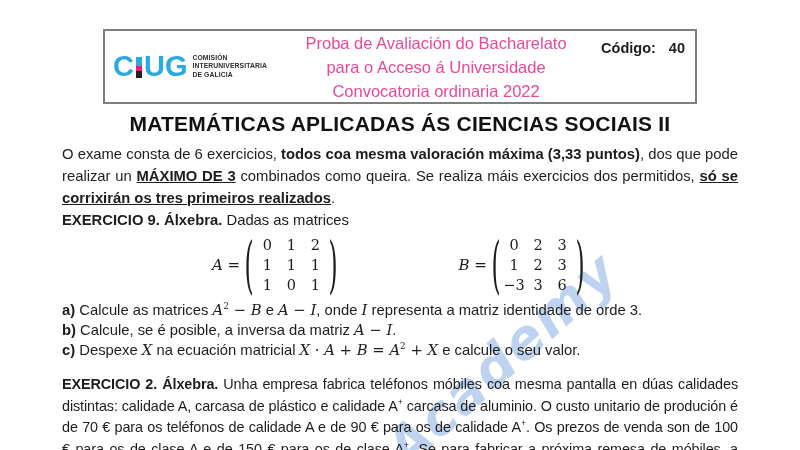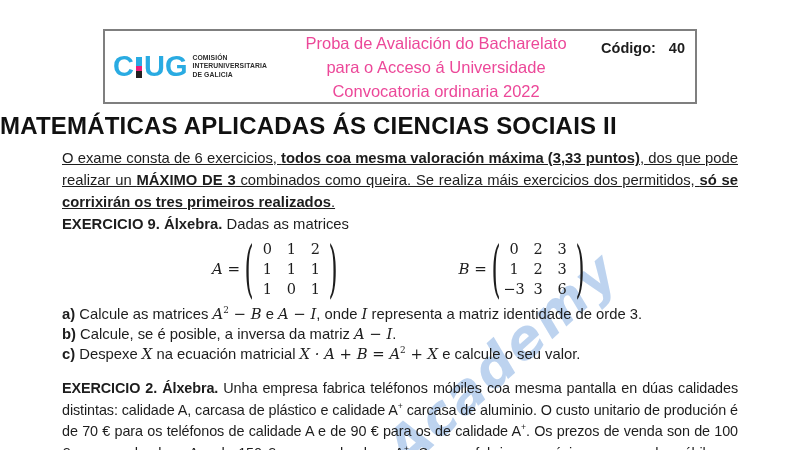--- a/index.html
+++ b/index.html
@@ -46,29 +46,29 @@
   .i-col .seg-m { flex:0 0 25%; background:#ec1e79; }
   .i-col .seg-k { flex:1 1 auto; background:#221f1f; }
   .org { margin-left:5px; font-size:6.8px; font-weight:700; color:#2c2c2c; line-height:1.2; letter-spacing:0.1px; }
   .h-titles { flex:1 1 auto; text-align:center; font-size:16.5px; line-height:24px; color:#ec4899; }
   .code { flex:0 0 auto; align-self:flex-start; margin-top:4px; font-size:14.5px; white-space:nowrap;font-weight:bold; }
   .code .cv { margin-left:13px; }
 
   
   h1.main-title {
     margin-top:8px;
-    text-align:left;
-    font-size:24px; font-weight:700; color:#111;
+    text-align:center;
+    font-size:21px; font-weight:700; color:#111;
     letter-spacing:0.2px;
   }
 
   
   .para { width:676px; margin:0 auto; font-size:14.8px; line-height:22px; color:#1d1d1d; }
   .j { text-align:justify; }
-  .intro { margin-top:7px;text-decoration:underline; }
+  .intro { margin-top:7px; }
   .b  { font-weight:700; }
   .bu { font-weight:700; text-decoration:underline; }
   .m  { font-family:"DejaVu Serif", serif; font-style:italic; }
   .mu { font-family:"DejaVu Serif", serif; font-style:normal; }
   sup { font-size:0.6em; vertical-align:super; line-height:0; }
 
   
   .matrices {
     width:676px; margin:2px auto 0;
     display:flex; align-items:center;

